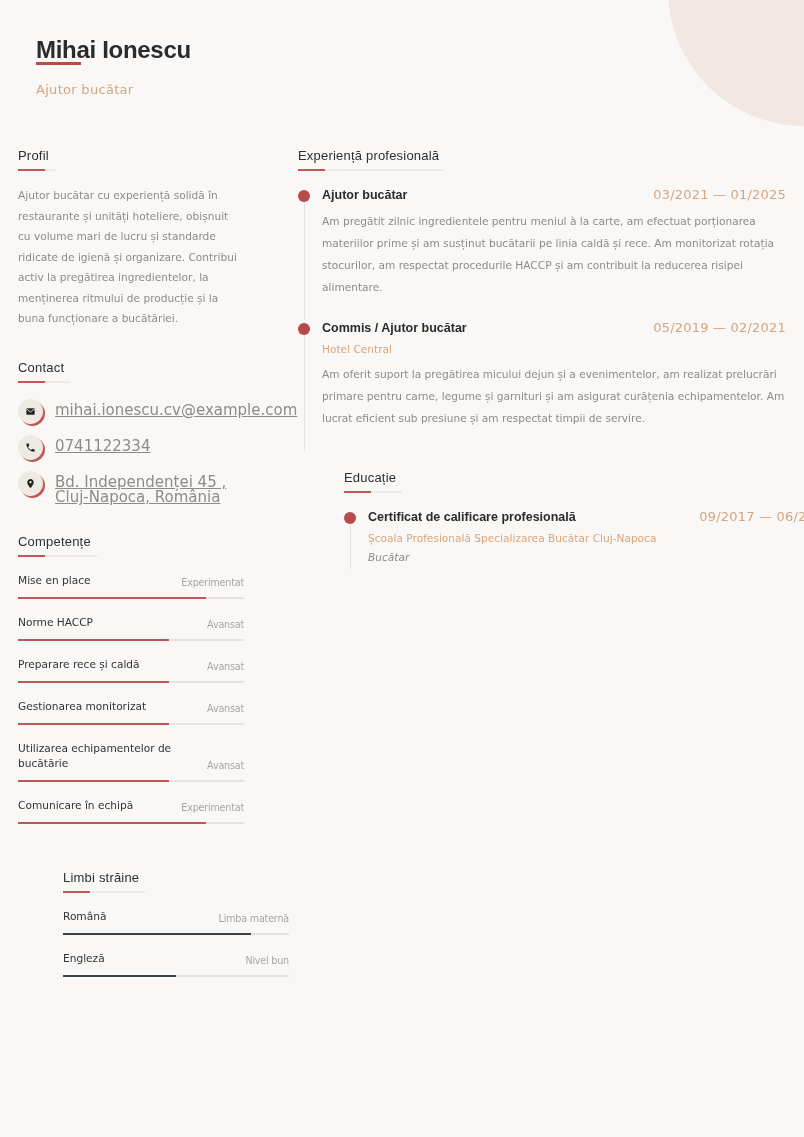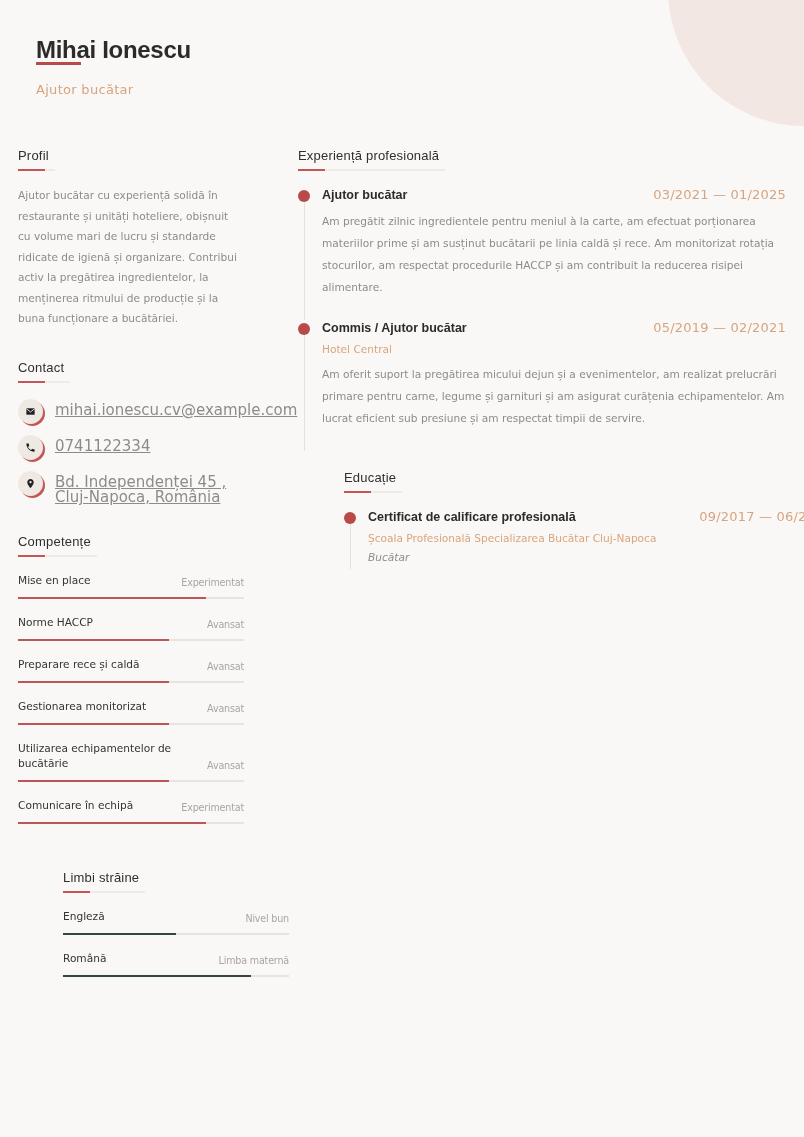--- a/index.html
+++ b/index.html
@@ -214,34 +214,34 @@
           </div>
       </div>
     </div>
   </section>
 
   <section id="languages">
     <h2 class="sec-title">Limbi străine</h2>
     <div class="bar-list">
       <div class="bar-item">
         <div class="bar-head">
+          <span class="bar-label">Română</span>
+          <span class="bar-level">Limba maternă</span>
+        </div>
+        <div class="bar-track">
+            <div class="bar-fill dark" style="width: 83%;"></div>
+          </div>
+      </div>
+      <div class="bar-item">
+        <div class="bar-head">
           <span class="bar-label">Engleză</span>
           <span class="bar-level">Nivel bun</span>
         </div>
         <div class="bar-track">
             <div class="bar-fill dark" style="width: 50%;"></div>
-          </div>
-      </div>
-      <div class="bar-item">
-        <div class="bar-head">
-          <span class="bar-label">Română</span>
-          <span class="bar-level">Limba maternă</span>
-        </div>
-        <div class="bar-track">
-            <div class="bar-fill dark" style="width: 83%;"></div>
           </div>
       </div>
     </div>
   </section>
 </aside>
 
 <main class="right">
   <section id="experience">
     <h2 class="sec-title">Experiență profesională</h2>
     <div class="timeline">

